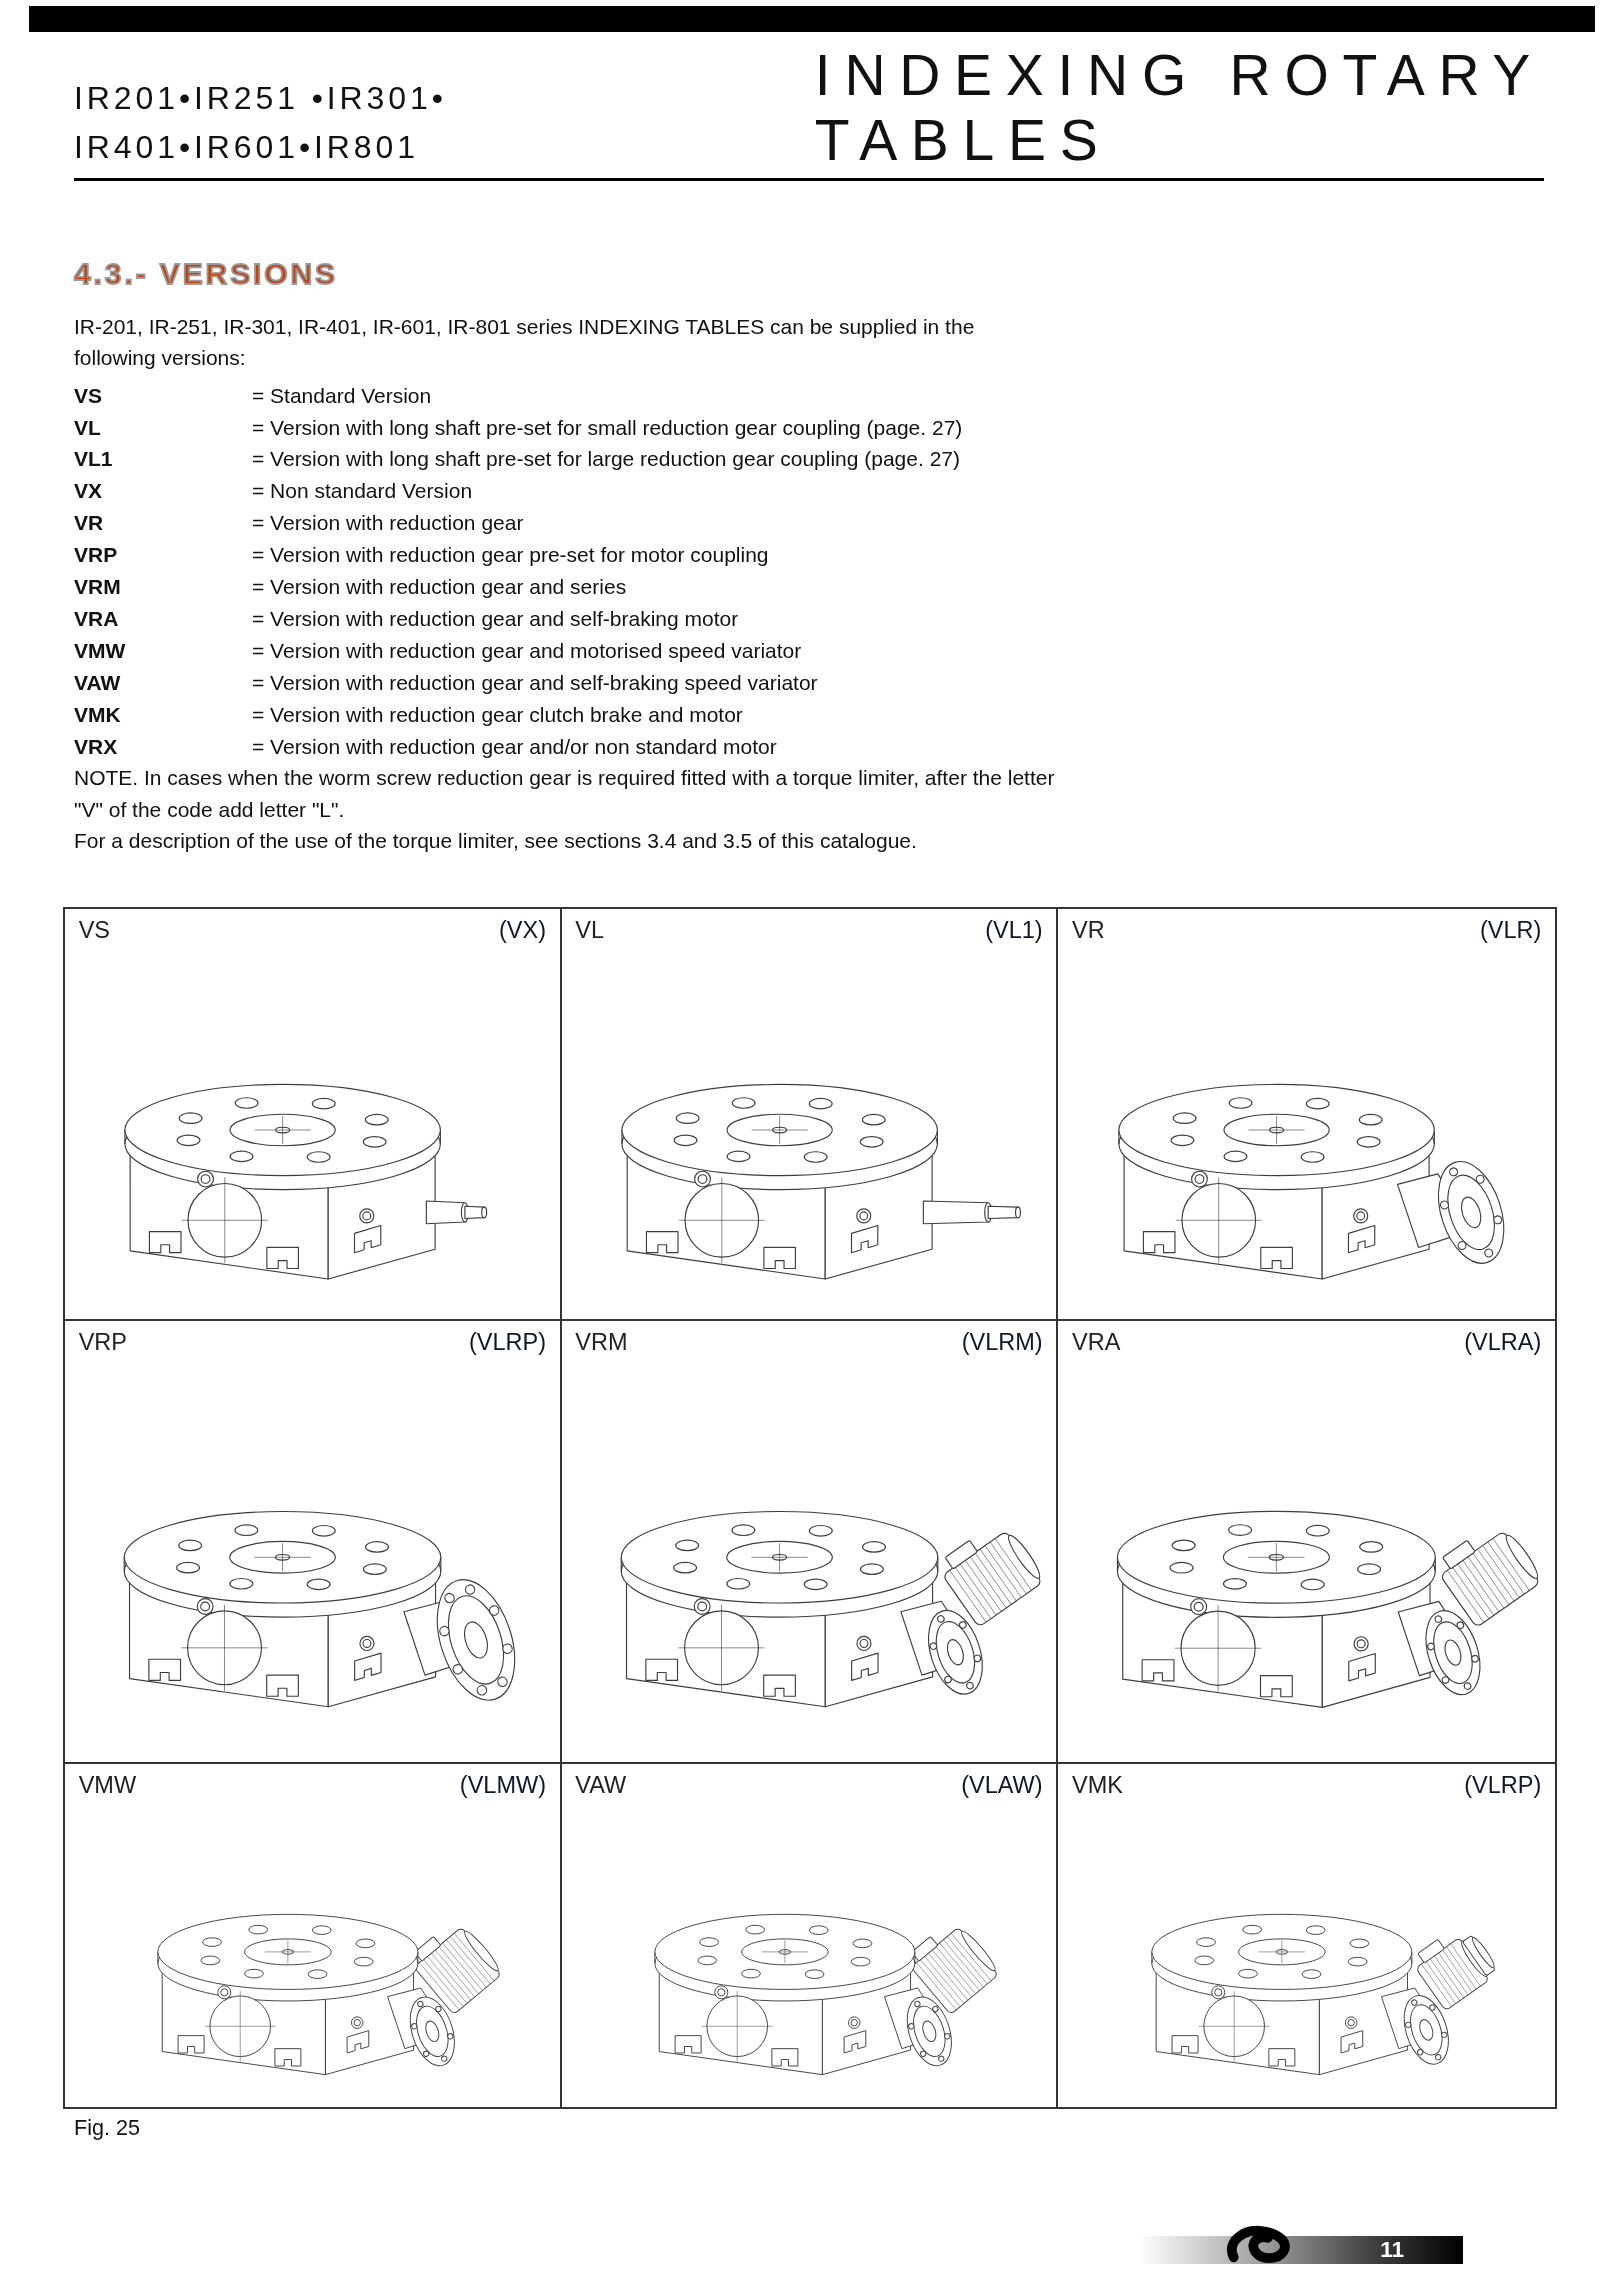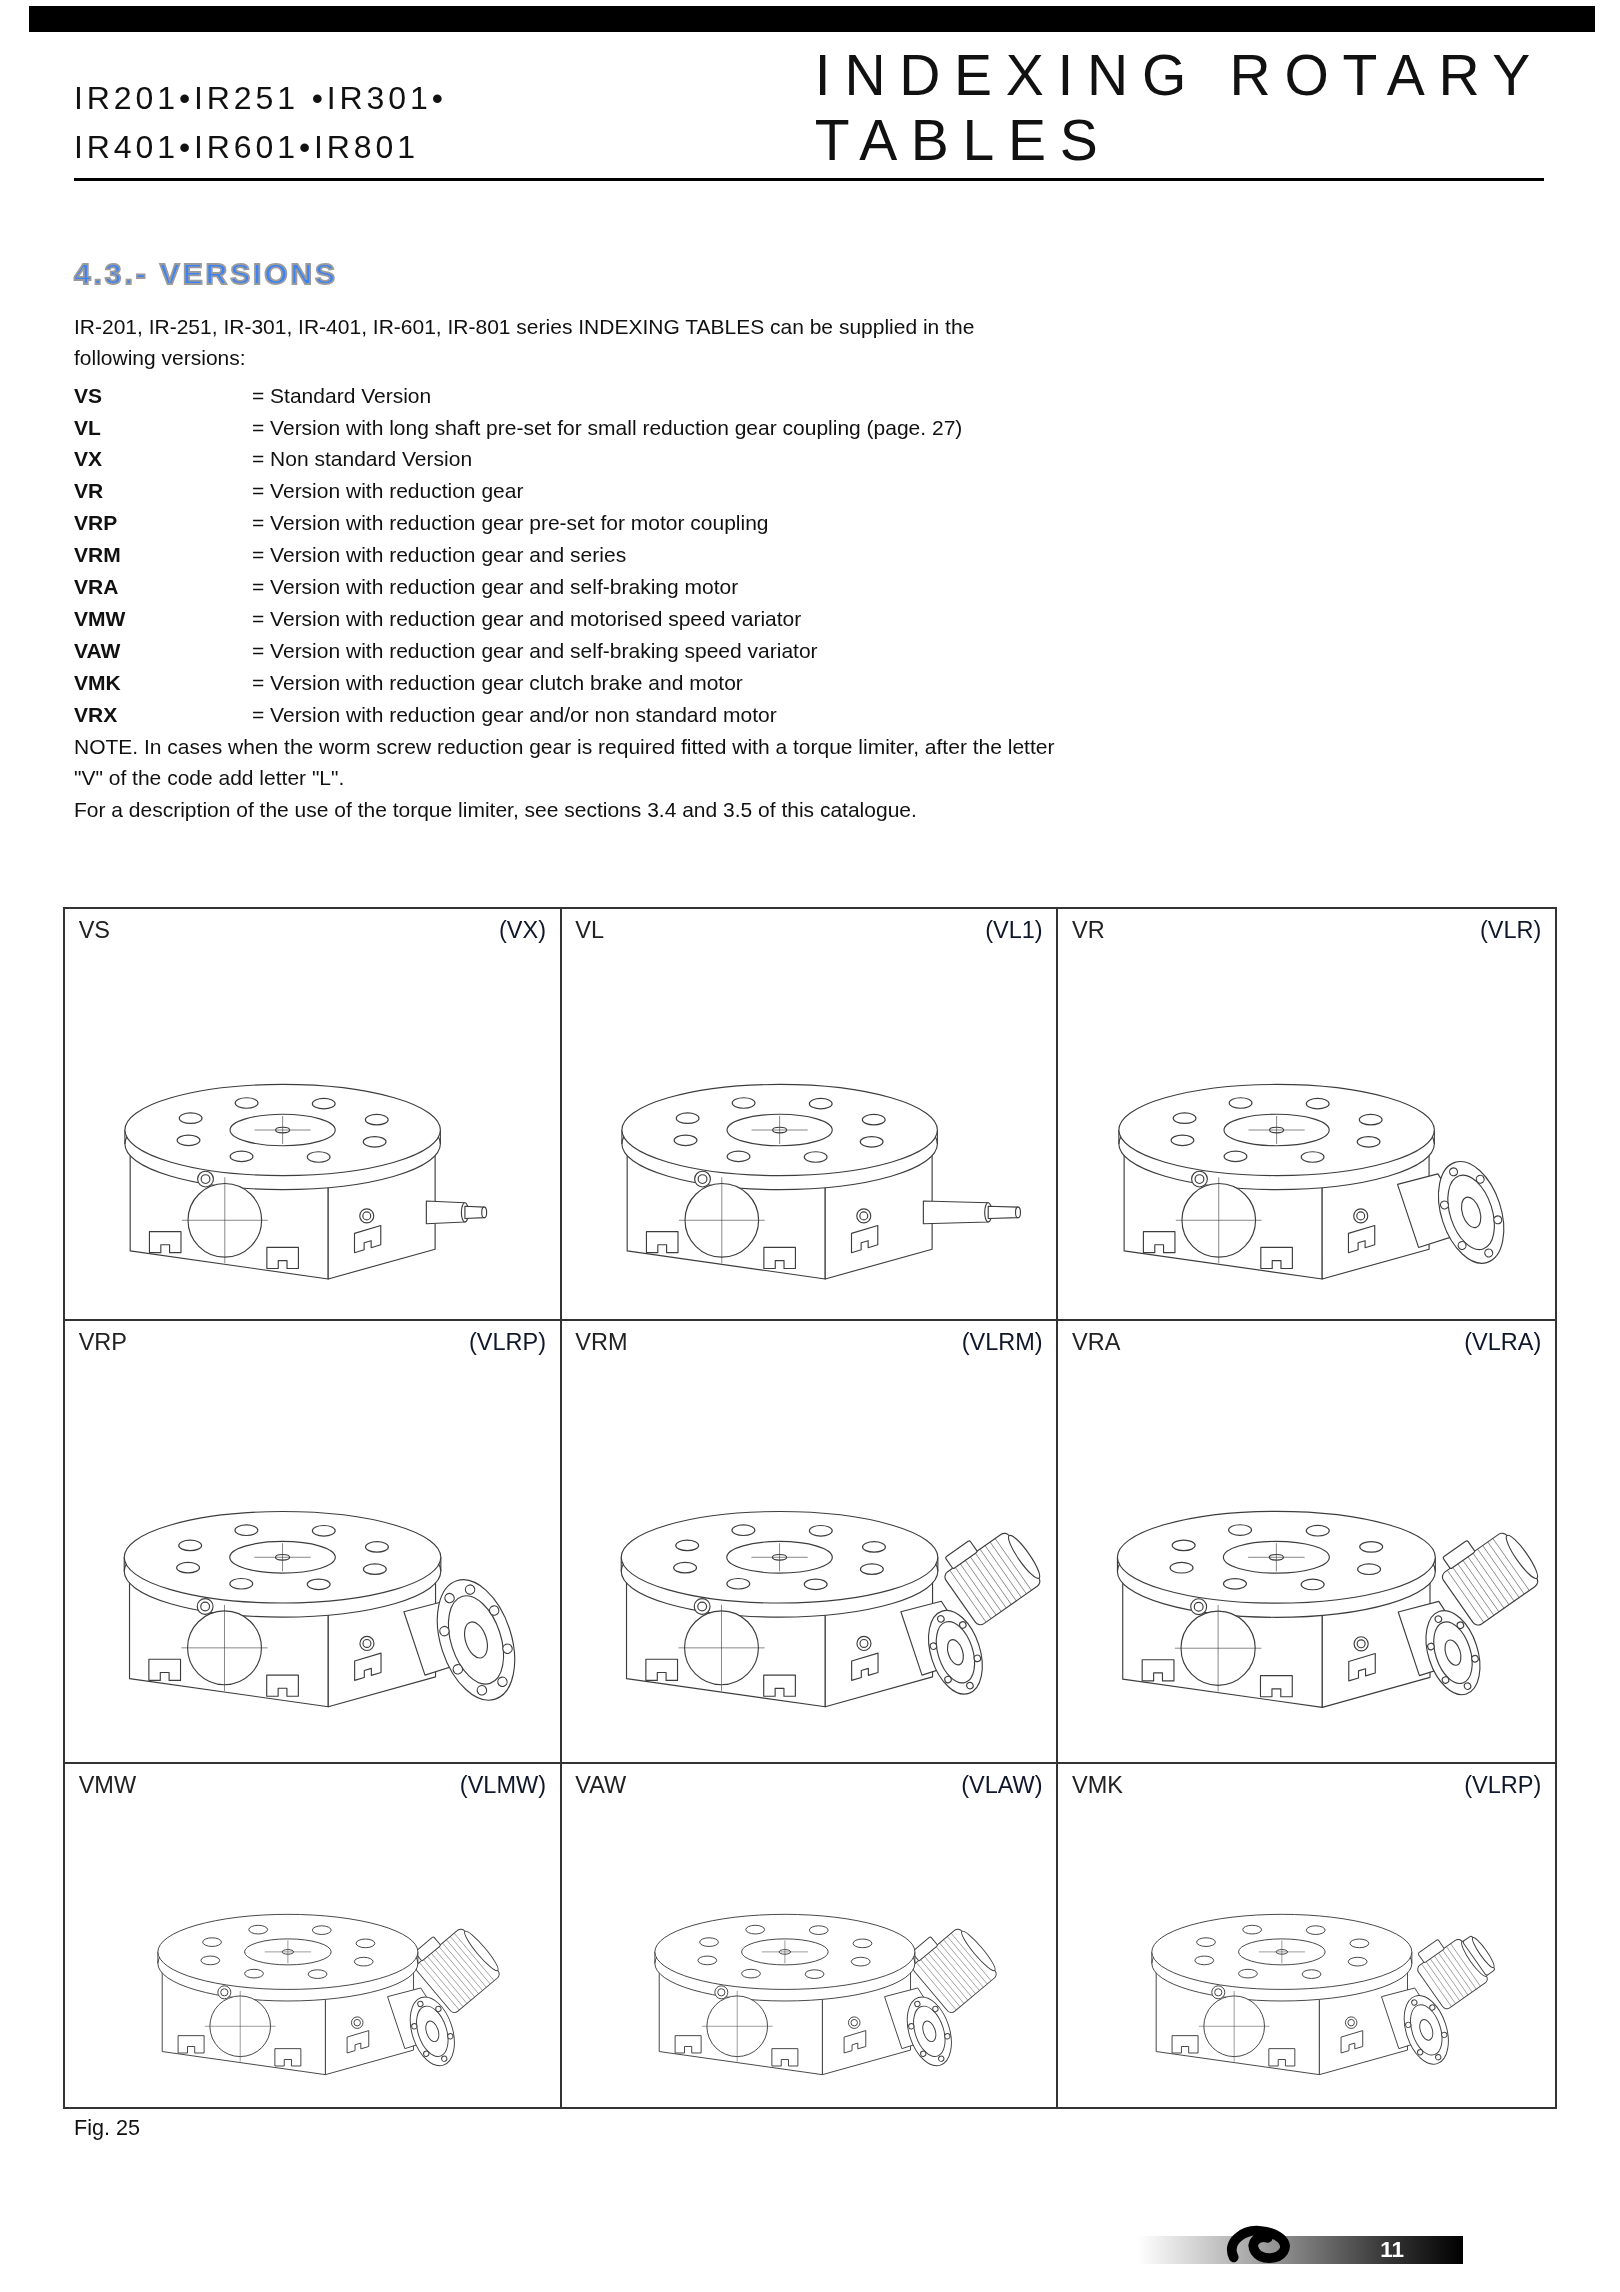--- a/index.html
+++ b/index.html
@@ -13,21 +13,21 @@
 
   .header { position:absolute; top:43px; left:74px; right:76px;
     display:flex; justify-content:space-between; align-items:flex-end; }
   .models { font-size:32px; letter-spacing:3.9px; font-weight:500; line-height:1.55; white-space:nowrap; }
   .title { text-align:left; font-size:57px; font-weight:300; letter-spacing:13.7px; line-height:1.14; white-space:nowrap; }
   .header-rule { position:absolute; top:178px; left:74px; right:76px; border-top:3.9px solid #000; }
 
   .content { position:absolute; top:257px; left:74px; right:83px; }
   .section-heading {
     font-size:30px; font-weight:800; letter-spacing:2.9px; margin-bottom:19.6px;
-    color:#3b82f6; -webkit-text-stroke:1.8px #9b9b9b;
+    color:#c2410c; -webkit-text-stroke:1.8px #9b9b9b;
   }
   .intro { font-size:21px; line-height:1.5; max-width:985px; margin-bottom:6px; }
   .vrow { display:flex; font-size:21px; line-height:1.52; }
   .vcode { width:178px; flex:none; font-weight:700; }
   .note { font-size:21px; line-height:1.5; max-width:995px; }
 
   .figure {
     position:absolute; top:907px; left:63px; width:1494px;
     border:2px solid #333; display:grid;
     grid-template-columns:1fr 1fr 1fr;
@@ -74,20 +74,24 @@
     <p class="intro">IR-201, IR-251, IR-301, IR-401, IR-601, IR-801 series INDEXING TABLES can be supplied in the following versions:</p>
 
     <div>
       <div class="vrow">
         <span class="vcode">VS</span>
         <span class="vdesc">= Standard Version</span>
       </div>
       <div class="vrow">
         <span class="vcode">VL</span>
         <span class="vdesc">= Version with long shaft pre-set for small reduction gear coupling (page. 27)</span>
+      </div>
+      <div class="vrow">
+        <span class="vcode">VL1</span>
+        <span class="vdesc">= Version with long shaft pre-set for large reduction gear coupling (page. 27)</span>
       </div>
       <div class="vrow">
         <span class="vcode">VX</span>
         <span class="vdesc">= Non standard Version</span>
       </div>
       <div class="vrow">
         <span class="vcode">VR</span>
         <span class="vdesc">= Version with reduction gear</span>
       </div>
       <div class="vrow">

